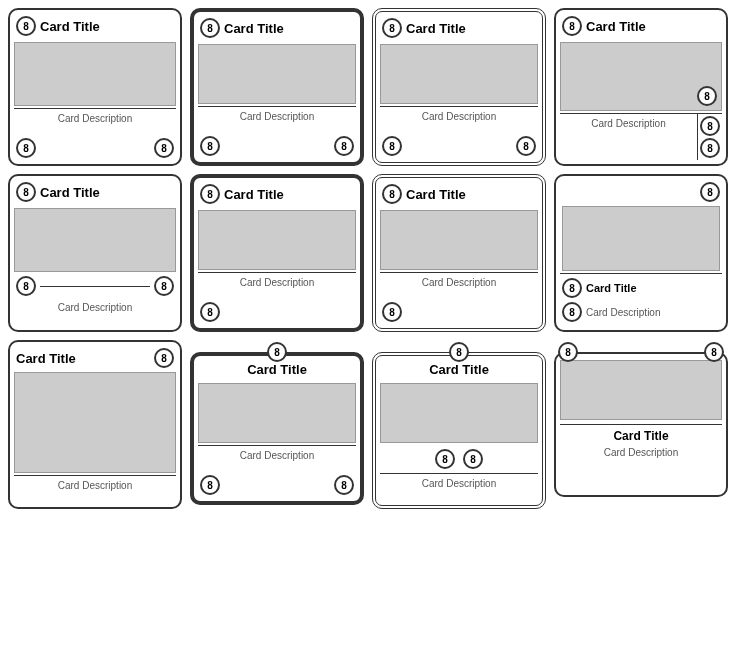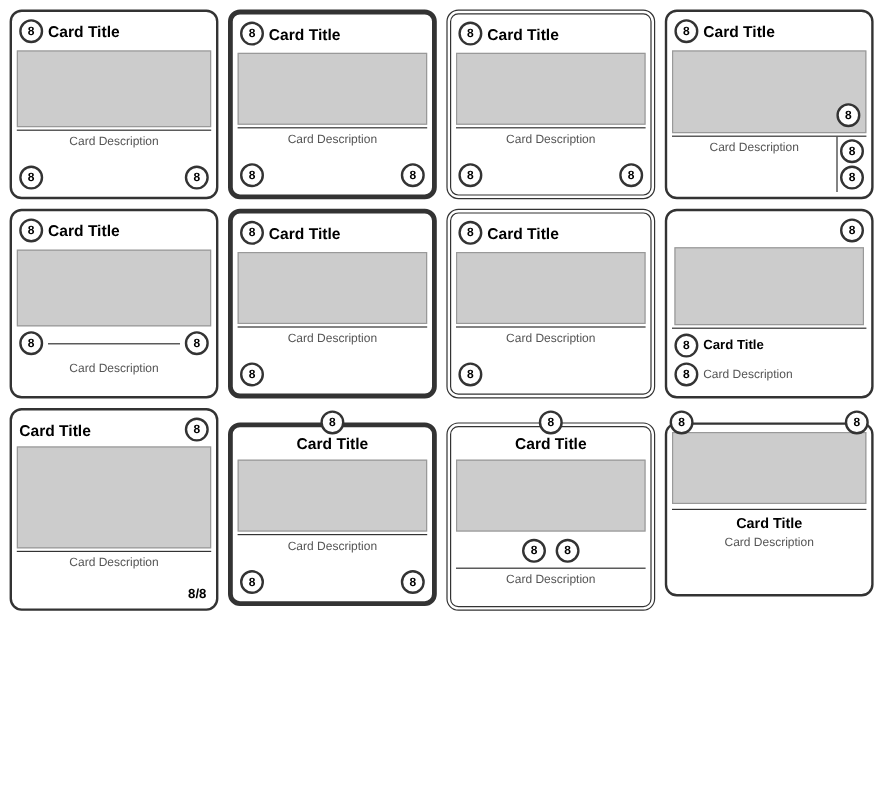--- a/index.html
+++ b/index.html
@@ -253,21 +253,20 @@
 
   <div class="card">
     <div style="display:flex;justify-content:space-between;align-items:center;padding:2px;">
       <span class="card-title">Card Title</span>
       <div class="badge">
           <span>8</span>
         </div>
     </div>
     <div class="card-image" style="flex:1;"></div>
     <div class="card-desc-area">Card Description</div>
-    <div style="text-align:right;padding:2px 4px;font-size:11px;font-weight:bold;">8/8</div>
   </div>
 
   <div style="position:relative;padding-top:12px;">
     <div class="badge" style="position:absolute;top:2px;left:50%;transform:translateX(-50%);z-index:1;background:#fff;">
         <span>8</span>
       </div>
     <div class="card thick-border" style="min-height:145px;">
       <div class="card-header">
         <span class="card-title" style="text-align:center;width:100%;">Card Title</span>
       </div>

